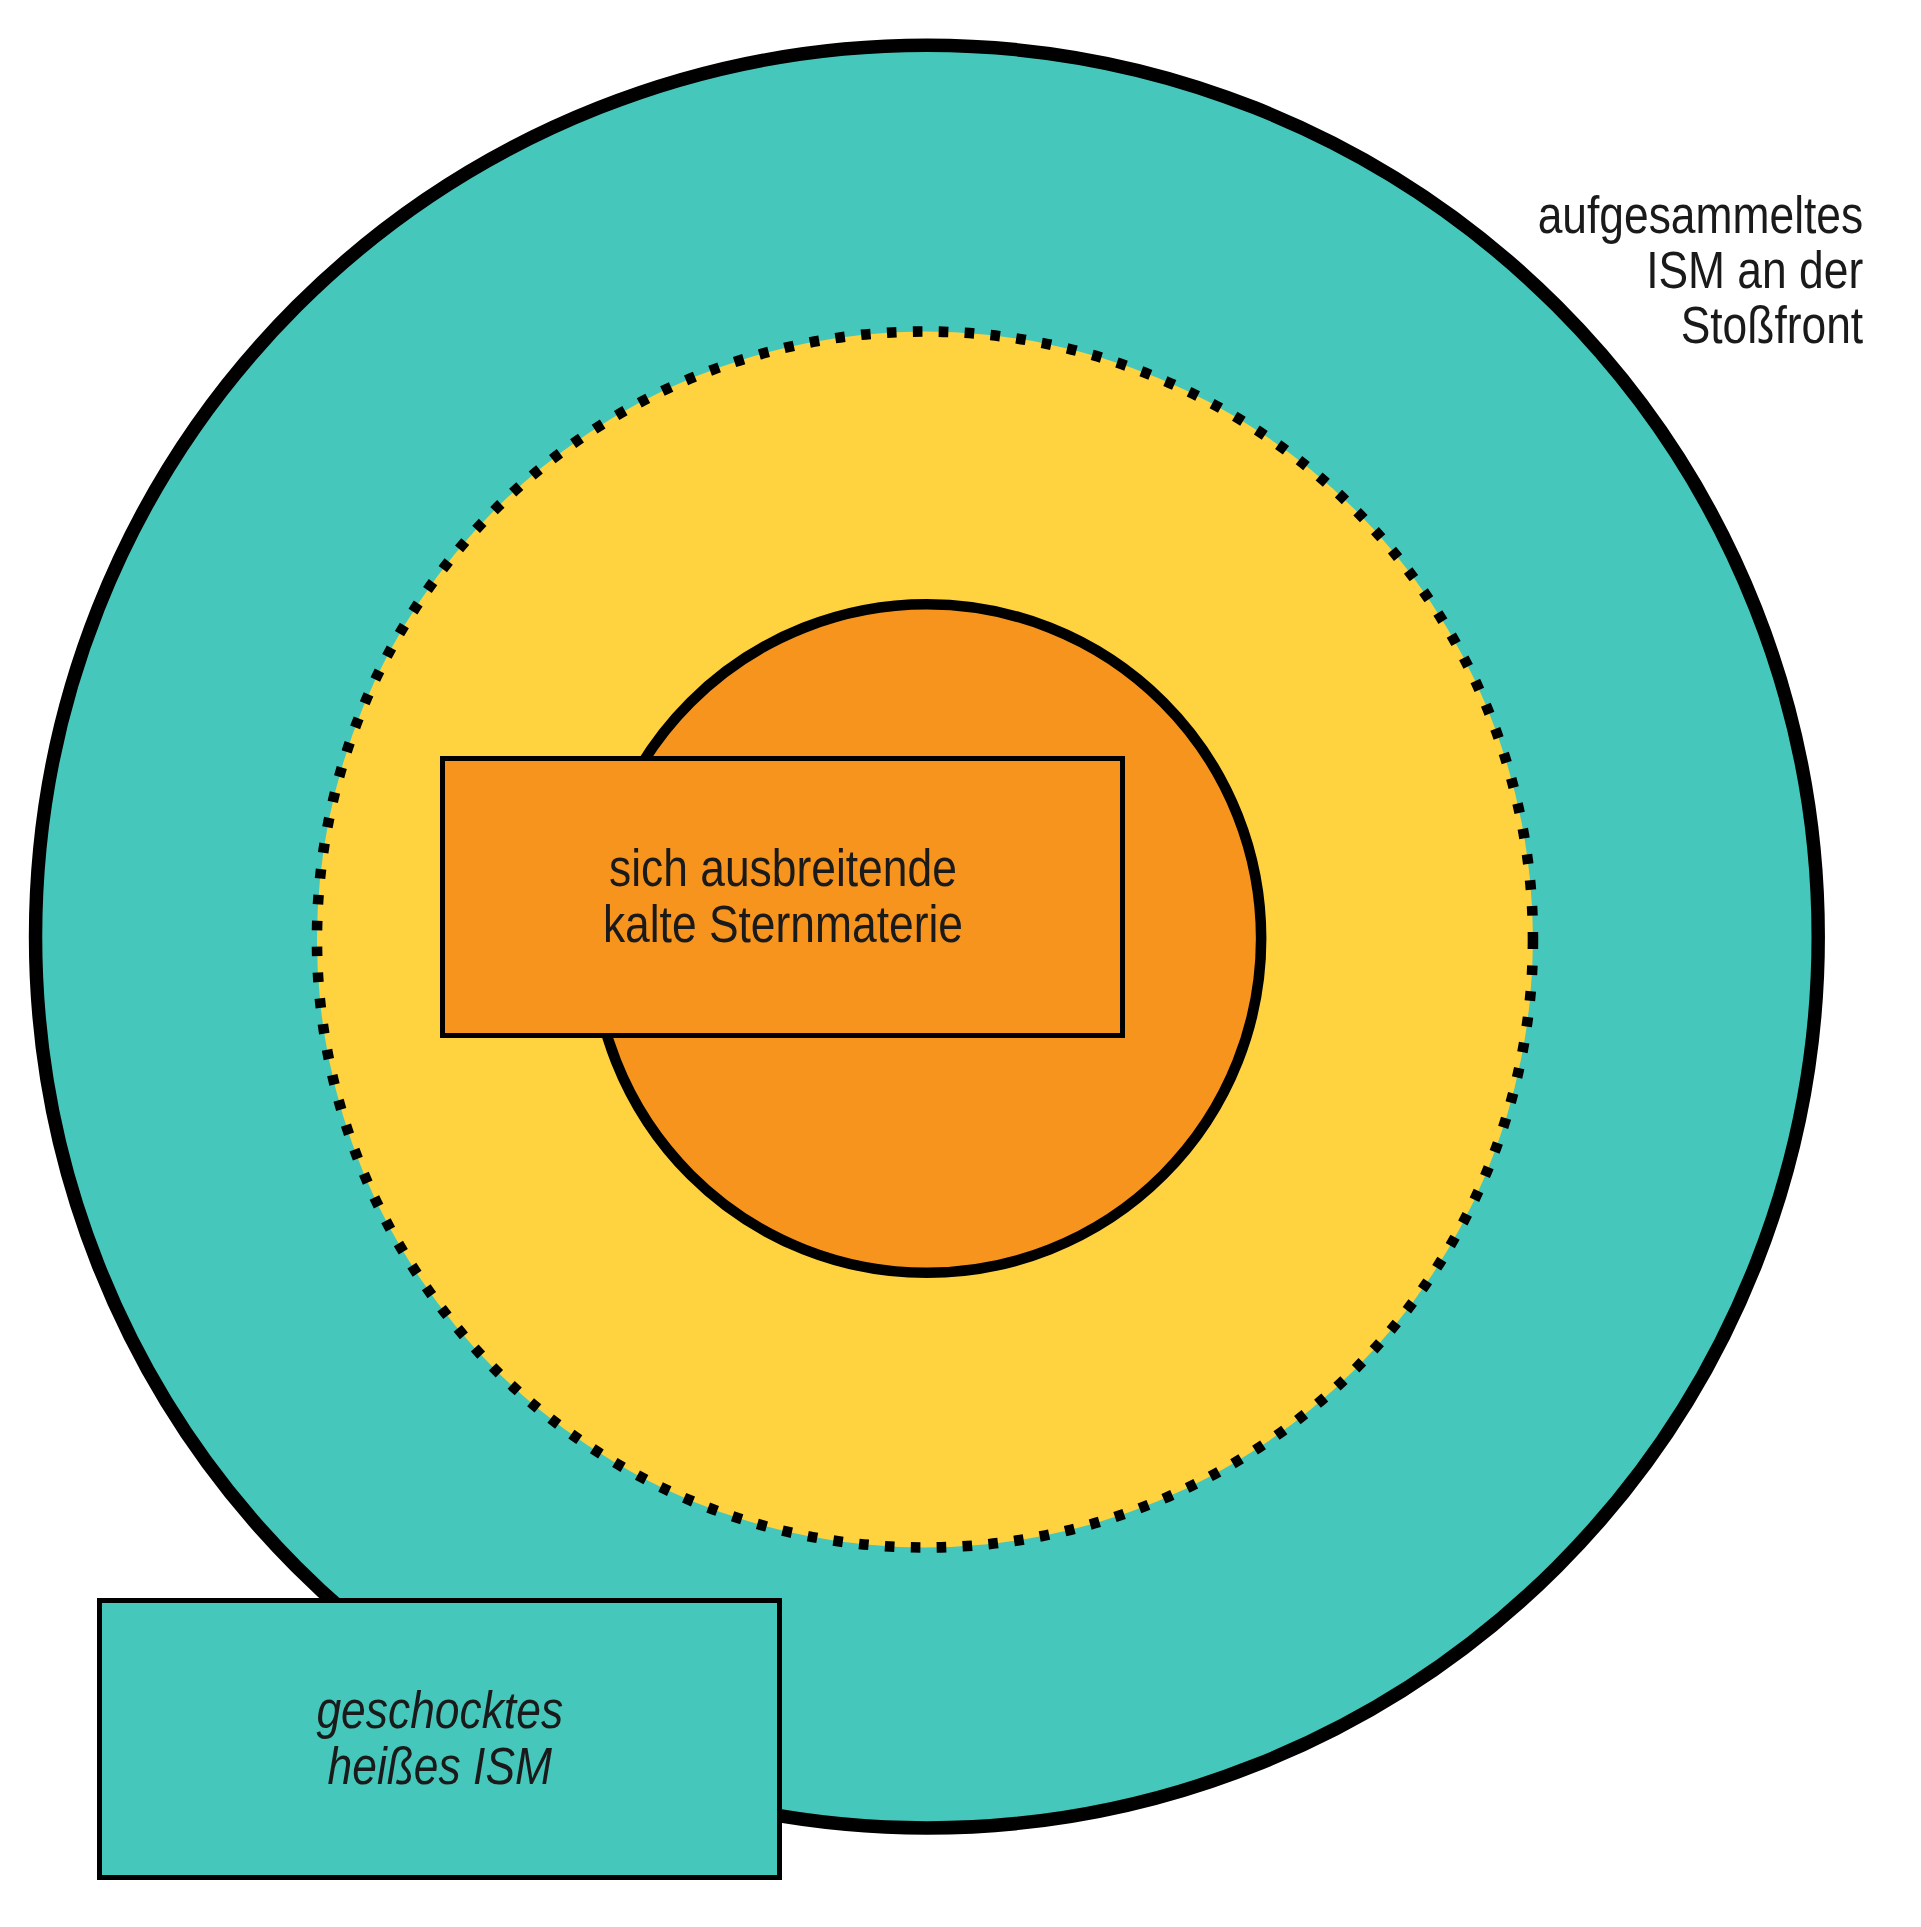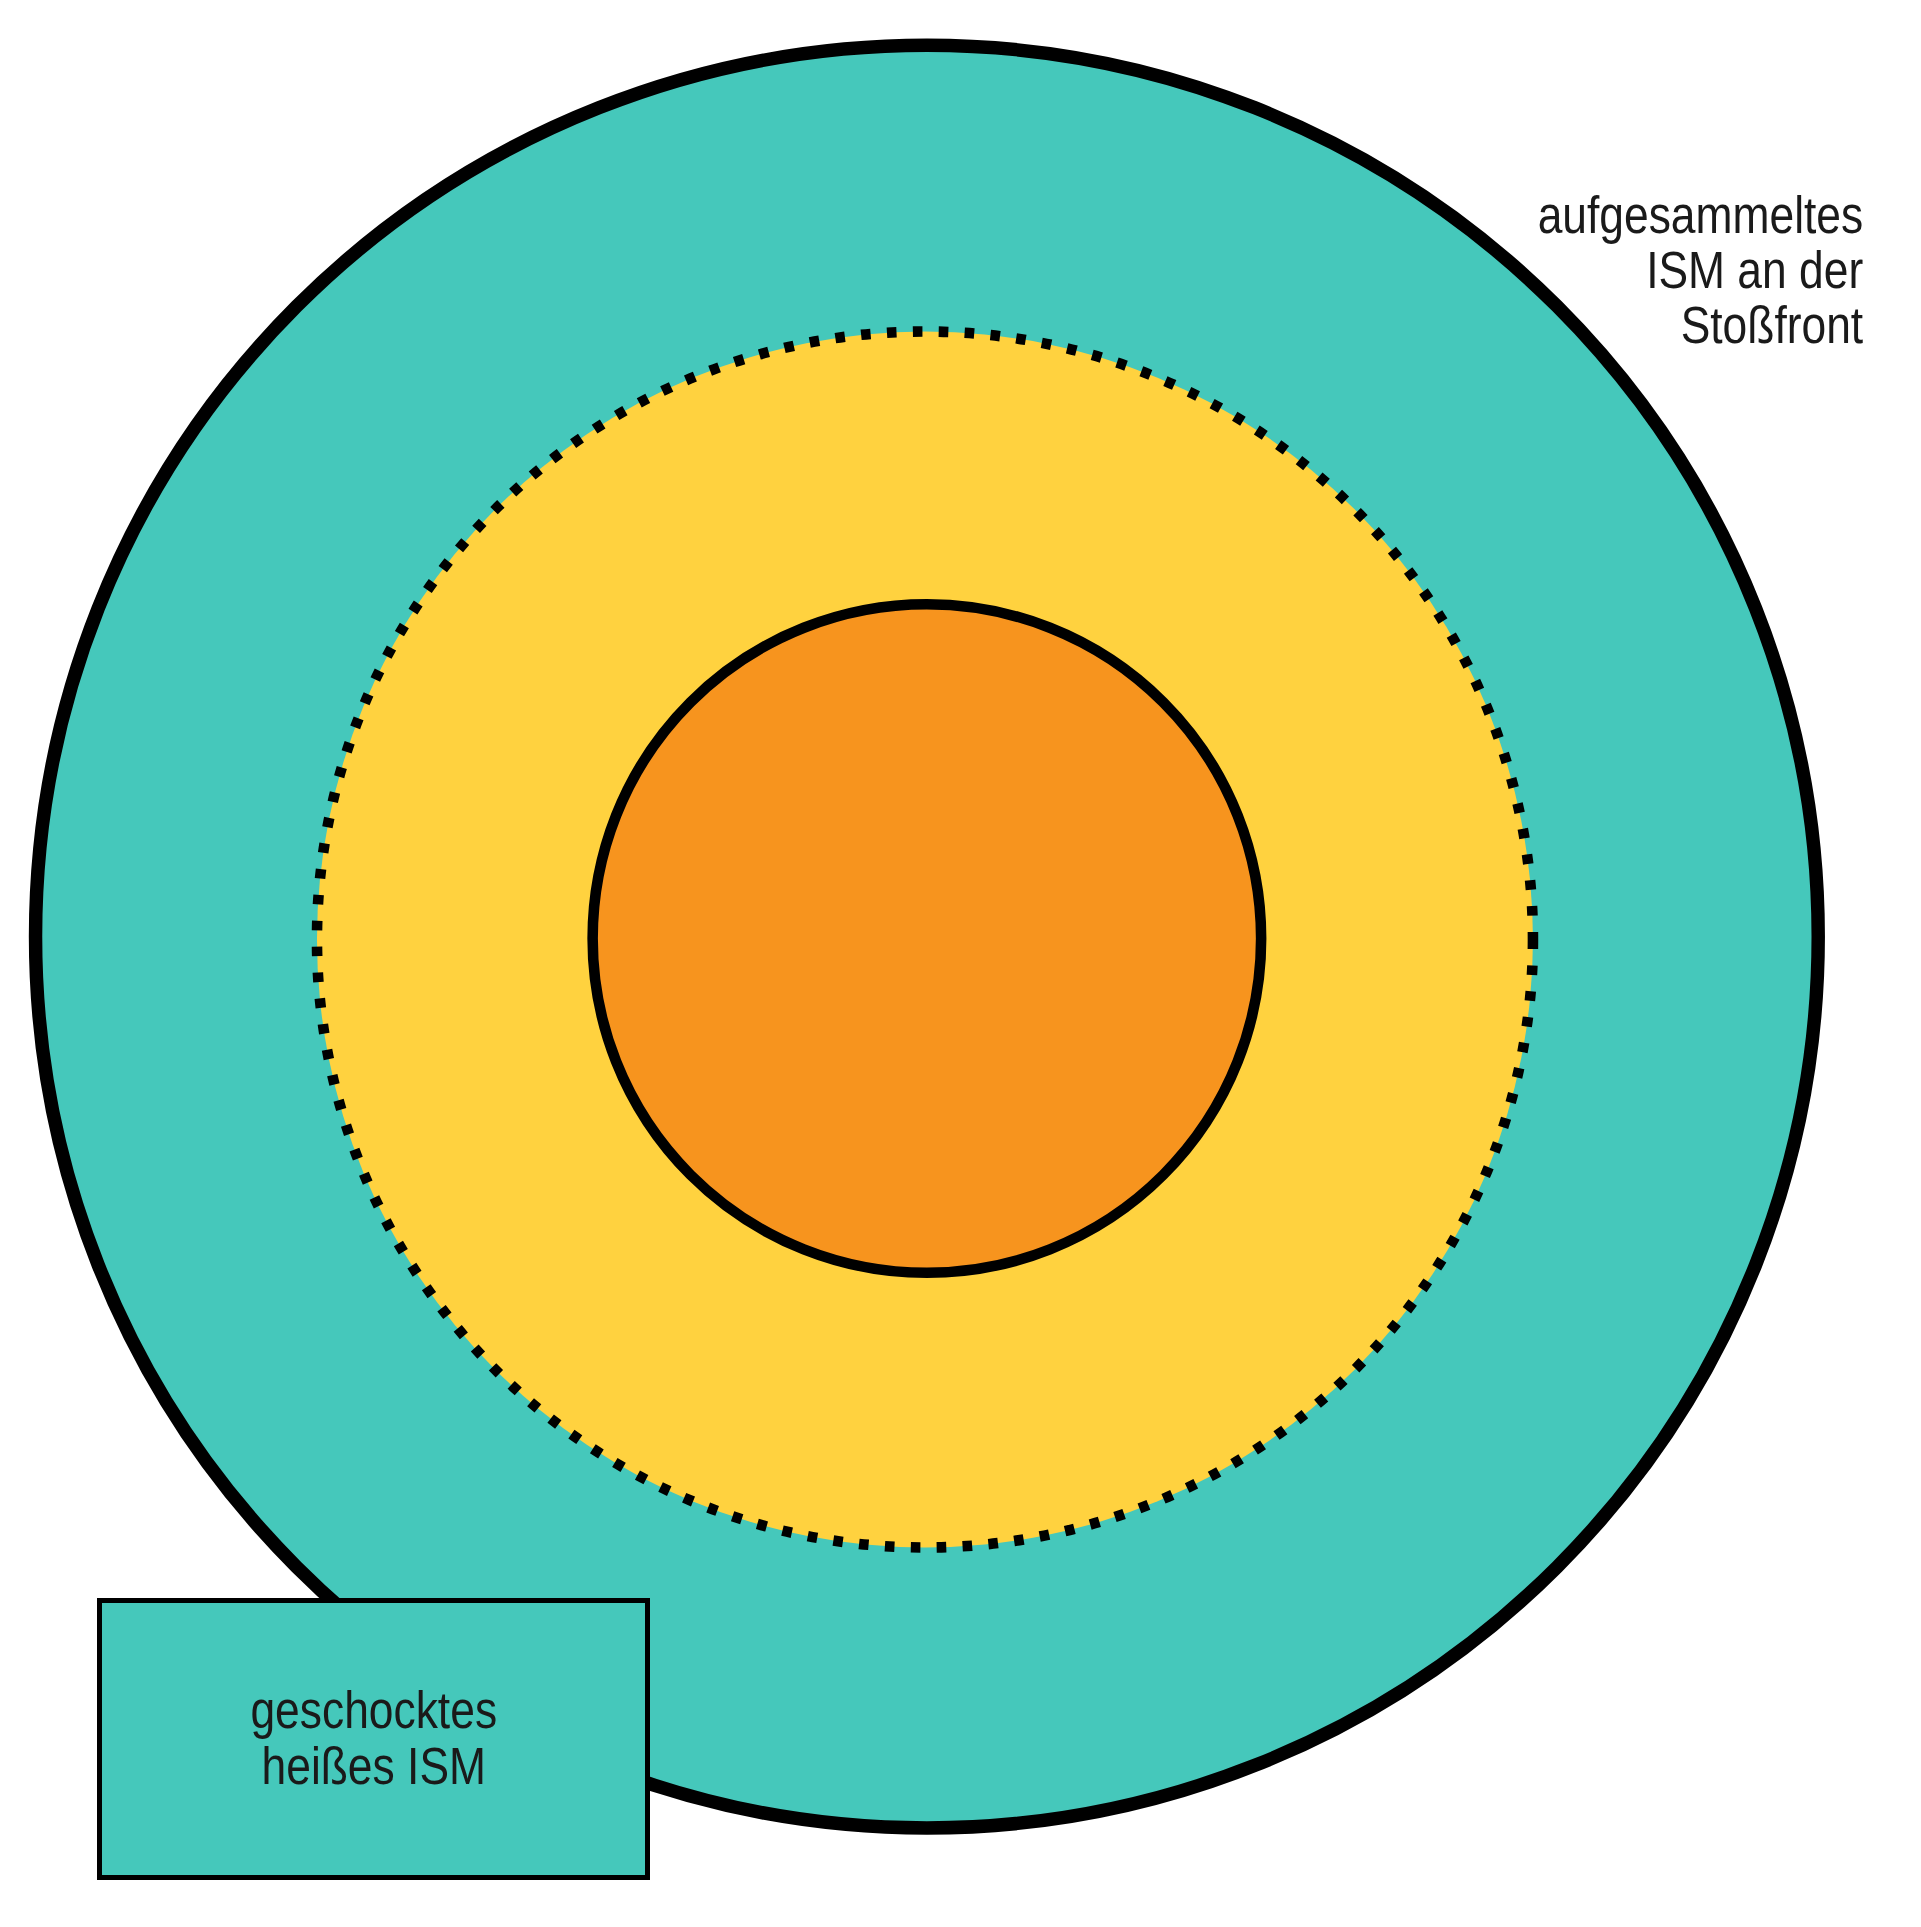--- a/index.html
+++ b/index.html
@@ -37,21 +37,21 @@
     font-size: 51px;
     line-height: 56px;
     font-weight: 400;
     color: #1a1a1a;
     transform: scaleX(0.87);
     transform-origin: 50% 50%;
     white-space: nowrap;
   }
   .box-cold-ejecta   { left: 440px;  top: 756px;  width: 685px; height: 282px; }
   .box-shocked-ejecta{ left: 1193px; top: 1282px; width: 685px; height: 279px; }
-  .box-shocked-ism   { left: 97px;  top: 1598px; width: 553px; height: 282px; }
+  .box-shocked-ism   { left: 97px;  top: 1598px; width: 685px; height: 282px; font-style: italic; }
   .annotation {
     position: absolute;
     top: 188px;
     right: 58px;
     text-align: right;
     font-size: 51px;
     line-height: 55px;
     font-weight: 400;
     color: #1a1a1a;
     transform: scaleX(0.87);
@@ -66,20 +66,26 @@
 
   <svg class="circles-svg" width="1921" height="1927" viewBox="0 0 2000 2006">
 
     <circle cx="965" cy="975" r="928" stroke-width="14" fill="#45C8BB" stroke="#000000"></circle>
 
     <circle cx="963" cy="978" r="633" stroke-width="11" stroke-dasharray="10 17" fill="#FFD23F" stroke="#000000"></circle>
 
     <circle cx="965" cy="977" r="348" stroke-width="11" fill="#F7941E" stroke="#000000"></circle>
   </svg>
 
+  <div class="label-box box-cold-ejecta" style="background-color: rgb(247, 148, 30);">
+    <div class="label-text">
+      <div>sich ausbreitende</div>
+      <div>kalte Sternmaterie</div>
+    </div>
+  </div>
 
 
   <div class="label-box box-shocked-ism" style="background-color: rgb(69, 200, 187);">
     <div class="label-text">
       <div>geschocktes</div>
       <div>heißes ISM</div>
     </div>
   </div>
 
   <div class="annotation">

